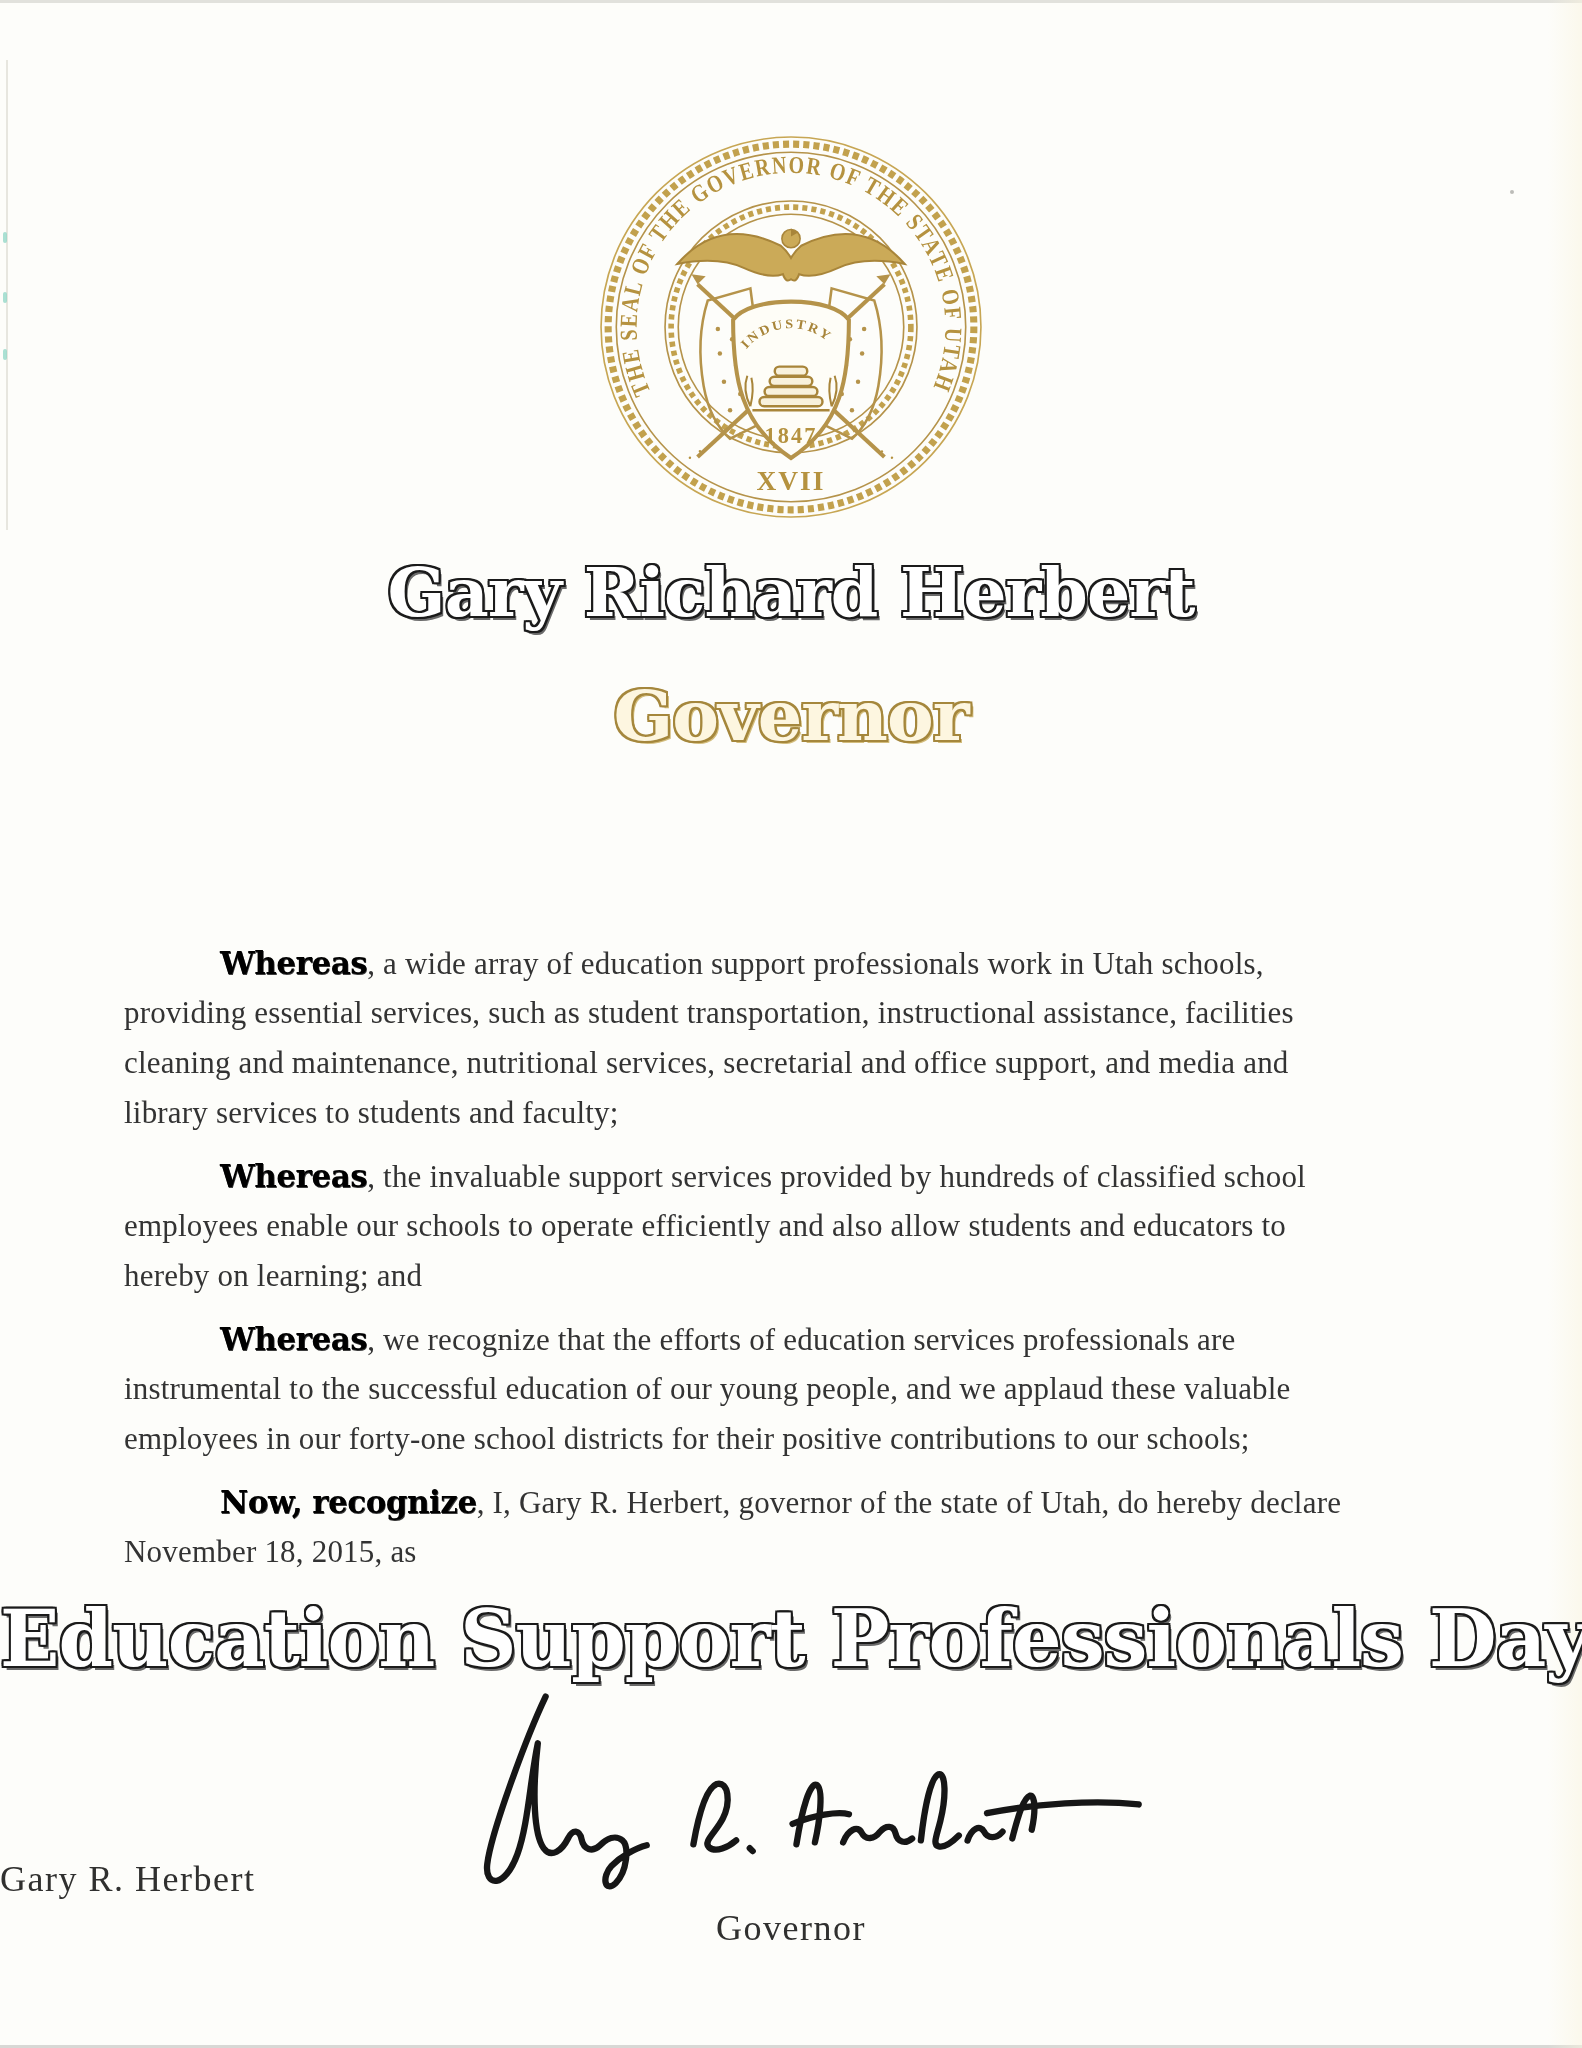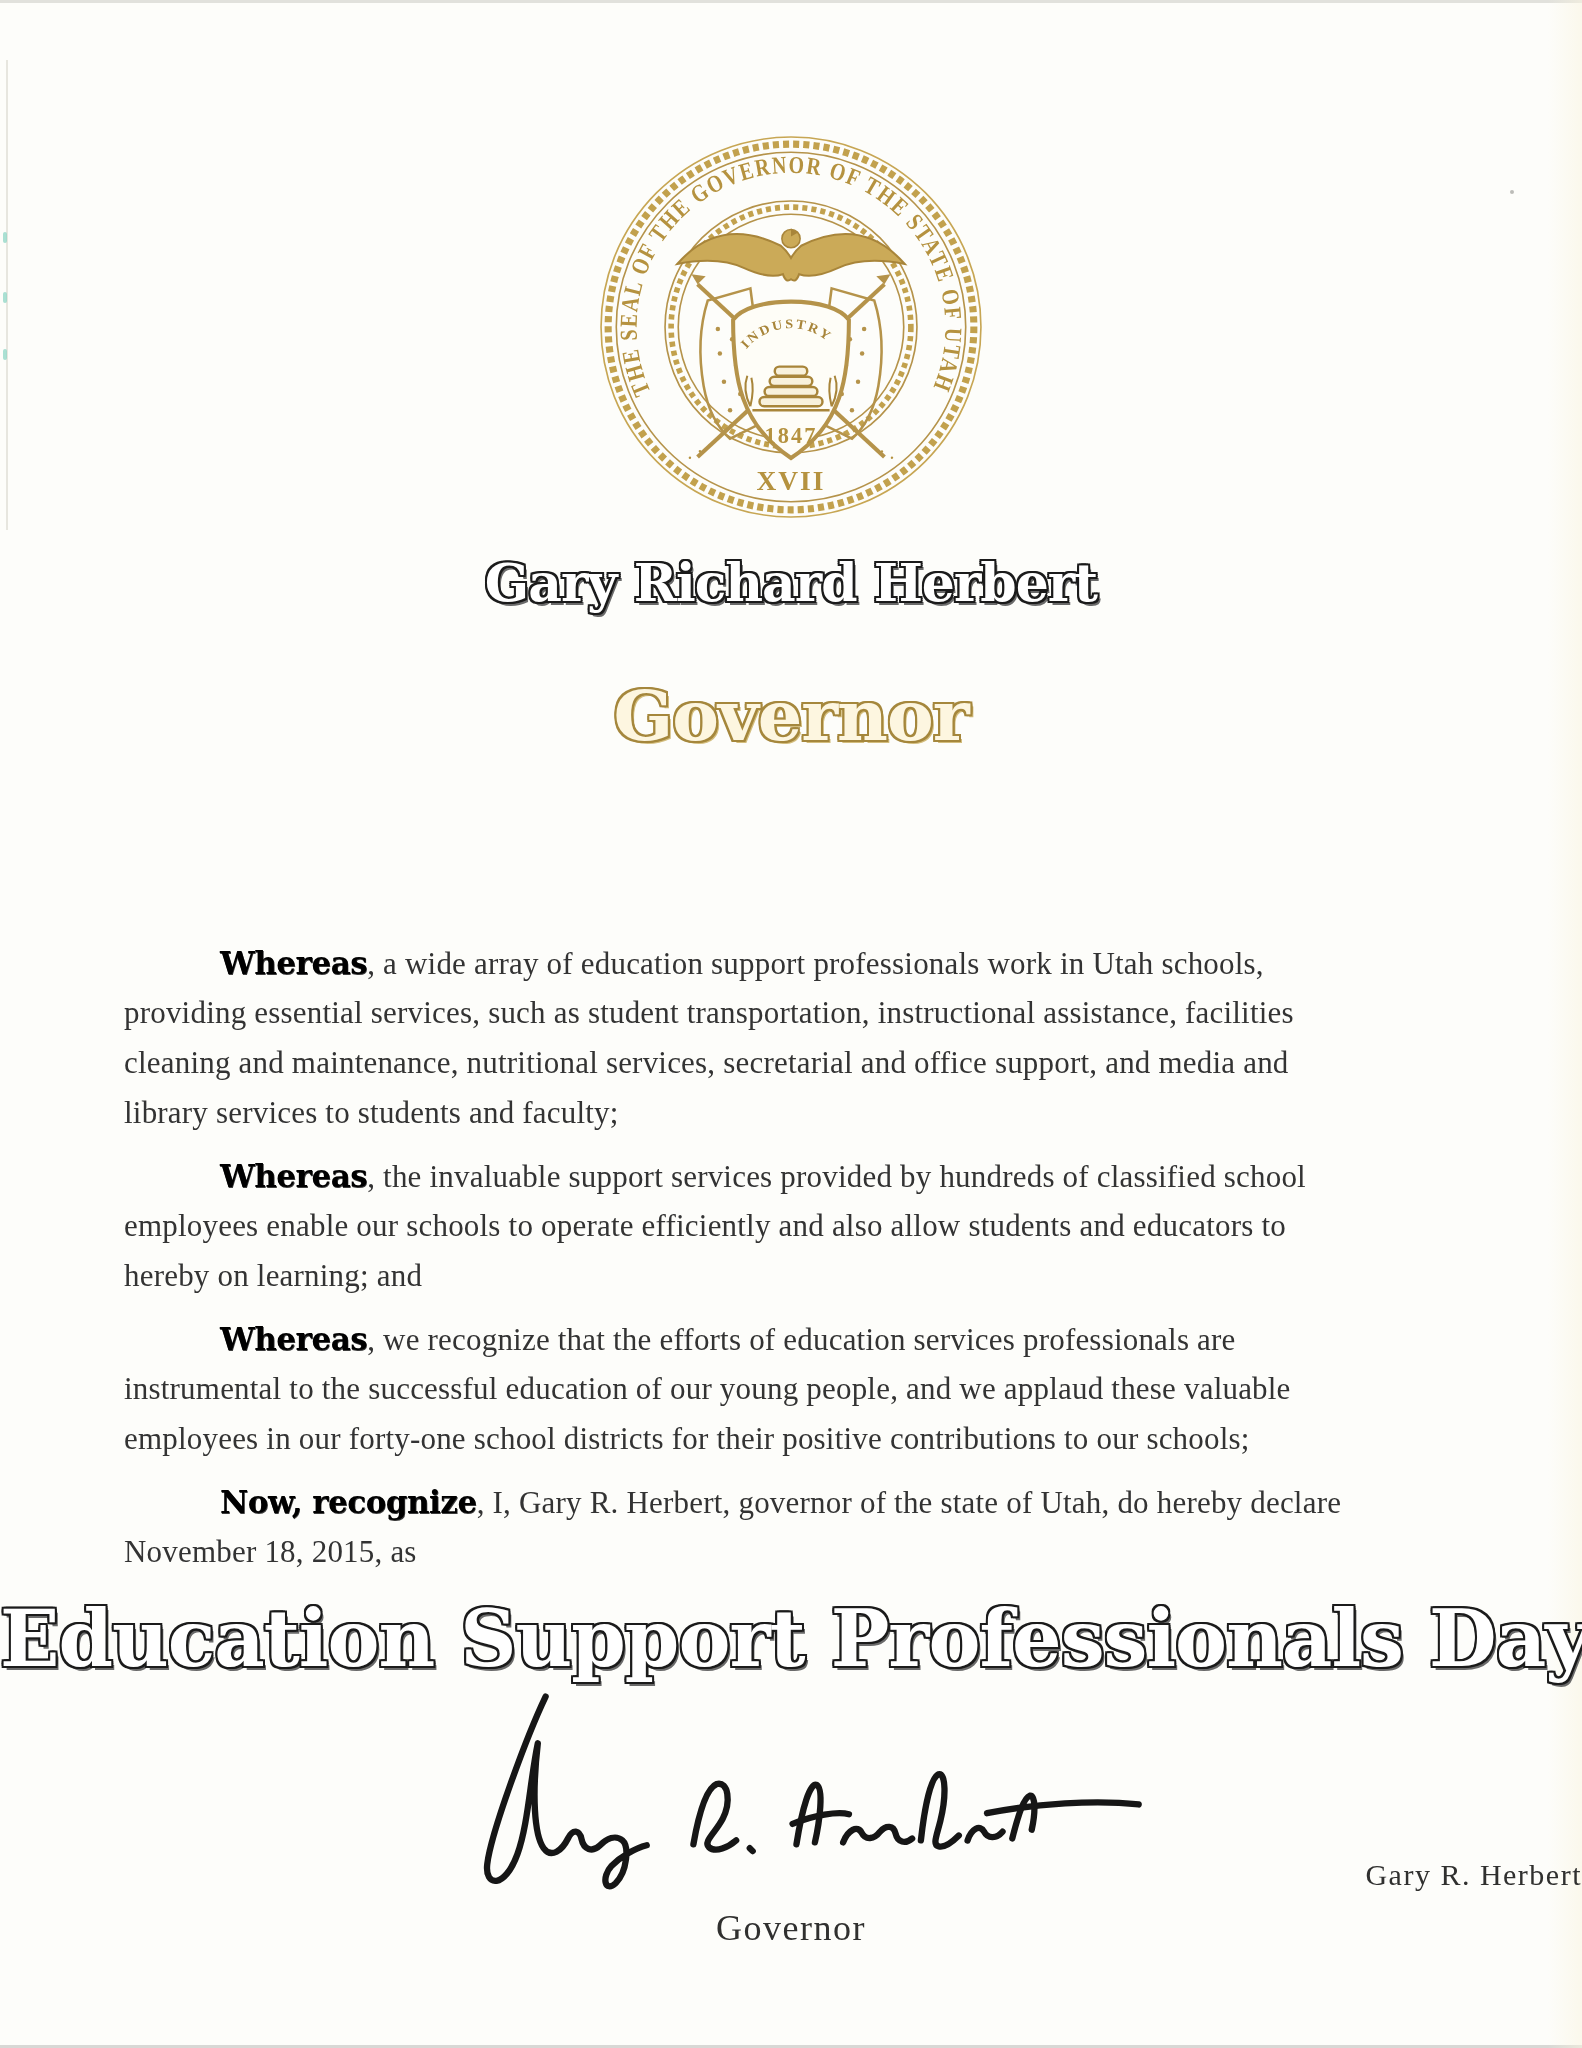--- a/index.html
+++ b/index.html
@@ -37,39 +37,39 @@
   .engraved-gold{
     font-family:"DejaVu Serif", serif;font-weight:700;
     color:#fdf6e0;
     text-shadow:
       -2px -2px 0 #a5873c, 2px -2px 0 #a5873c, -2px 2px 0 #a5873c, 2px 2px 0 #a5873c,
       -2px 0 0 #a5873c, 2px 0 0 #a5873c, 0 -2px 0 #a5873c, 0 2px 0 #a5873c,
       3px 3px 0 #d3bd7d;
     letter-spacing:-1px;
     white-space:nowrap;
   }
-  .gov-name{position:absolute;top:552px;left:0;right:0;text-align:center;font-size:52px;}
+  .gov-name{position:absolute;top:552px;left:0;right:0;text-align:center;font-size:68px;}
   .gov-title{position:absolute;top:674px;left:0;right:0;text-align:center;font-size:70px;}
   .declaration{position:absolute;top:786px;left:0;right:0;text-align:center;font-size:100px;}
   .esp-day{position:absolute;top:1593px;left:0;right:0;font-size:78px;}
 
   
   .body-text{position:absolute;top:938px;left:124px;width:1340px;font-size:31px;}
   .para{margin:0 0 13px 0;padding:0;}
   .line{display:block;white-space:nowrap;height:50px;line-height:50px;letter-spacing:.2px;color:#333;}
   .line.first{padding-left:96px;}
   .lead{
     font-family:"DejaVu Serif", serif;font-weight:700;color:#000000;
     text-shadow:.6px .6px 0 #3c3c3c;
     letter-spacing:-.5px;
   }
 
   
   .signature{position:absolute;top:1686px;left:462px;}
-  .sig-name{position:absolute;top:1858px;left:0;right:0;text-align:right;font-size:30px;color:#30302f;letter-spacing:1.5px;}
+  .sig-name{position:absolute;top:1858px;left:0;right:0;text-align:left;font-size:36px;color:#30302f;letter-spacing:1.5px;}
   .sig-title{position:absolute;top:1907px;left:0;right:0;text-align:center;font-size:36px;color:#30302f;letter-spacing:1.5px;}
 </style>
 </head>
 <body>
 
 <div class="page">
 
   <div class="edge-top"></div>
   <div class="edge-bottom"></div>
   <div class="edge-left"></div>

